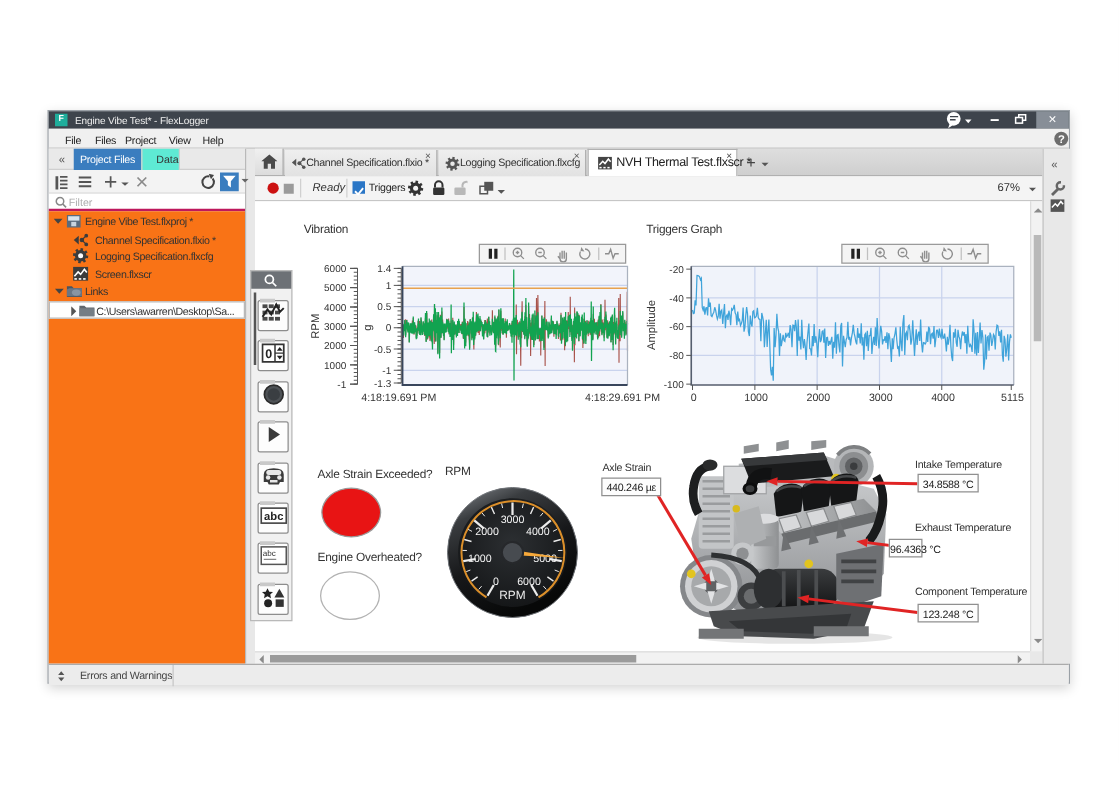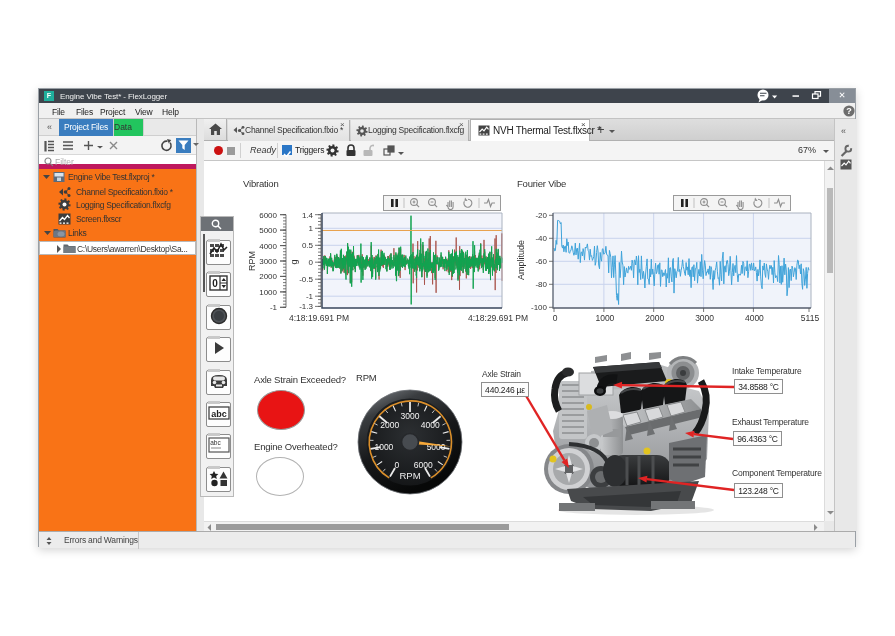--- a/index.html
+++ b/index.html
@@ -11,21 +11,21 @@
 #tbicon { position:absolute; left:5px; top:2px; width:10px; height:10px; background:#1fae9c; color:#fff; font-size:7px; font-weight:bold; text-align:center; line-height:10px; }
 #tbtitle { position:absolute; left:21px; top:1.5px; font-size:8px; letter-spacing:-0.1px; color:#f0f0f0; line-height:12px; }
 #closeBtn { position:absolute; right:0; top:0; width:26px; height:14px; background:#878e97; color:#fff; font-size:8.5px; text-align:center; line-height:13px; }
 
 #menubar { position:absolute; left:0; top:14px; width:100%; height:16px; background:#f0f0f0; border-bottom:1px solid #c3c3c3; font-size:8.5px; letter-spacing:-0.2px; color:#222; }
 #menubar span { position:absolute; top:4px; }
 
 #lpanel { position:absolute; left:0; top:30px; width:158px; height:412px; background:#fbfbfb; border-right:1px solid #b9b9b9; }
 #lptabs { position:absolute; left:0; top:0; width:100%; height:17px; background:#e9e9e9; border-bottom:1px solid #cfcfcf; }
 #lptoolbar { position:absolute; left:0; top:17px; width:100%; height:19px; background:#f3f3f3; border-bottom:1px solid #d8d8d8; }
-#lpfilter { position:absolute; left:0; top:36px; width:100%; height:14px; background:#fff; border-bottom:5px solid #be185d; }
+#lpfilter { position:absolute; left:0; top:36px; width:100%; height:14px; background:#fff; border-bottom:2px solid #be185d; }
 #lptree { position:absolute; left:0; top:50px; width:100%; bottom:0; background:#f97316; font-size:8.5px; letter-spacing:-0.3px; color:#333; }
 .trow { position:absolute; left:0; width:158px; height:14px; line-height:14px; white-space:nowrap; }
 
 #tabstrip { position:absolute; left:165px; top:30px; width:630px; height:22px; background:linear-gradient(#dedede,#cfcfcf); border-bottom:1px solid #b0b0b0;}
 #mtoolbar { position:absolute; left:165px; top:52px; width:630px; height:20px; background:#f4f4f4; border-bottom:1px solid #c6c6c6; }
 #canvas { position:absolute; left:165px; top:72px; width:620px; height:360px; background:#ffffff; }
 #vscroll { position:absolute; left:785px; top:72px; width:10px; height:360px; background:#f2f2f2; border-left:1px solid #dcdcdc;}
 #hscroll { position:absolute; left:165px; top:432px; width:620px; height:10px; background:#f2f2f2; border-top:1px solid #dcdcdc;}
 #rstrip { position:absolute; left:795px; top:30px; width:23px; height:412px; background:#e8e8e8; border-left:1px solid #c4c4c4; }
 #statusbar { position:absolute; left:0; top:442px; width:100%; height:17px; background:#ececec; border-top:1px solid #ababab; font-size:8.5px; letter-spacing:-0.2px; color:#444; }
@@ -61,21 +61,21 @@
     <svg class="abs" style="left:803px;top:1px" width="14" height="14">
         <circle cx="7" cy="7" r="5.6" fill="#6d6d6d"></circle>
         <text x="7" y="10" font-size="9" fill="#fff" text-anchor="middle" font-weight="bold" font-family="Liberation Sans">?</text>
       </svg>
   </div>
 
   <div id="lpanel">
     <div id="lptabs">
       <div class="abs" style="left:4px;top:2px;width:13px;height:13px;color:#555;font-size:9px;text-align:center;line-height:13px">«</div>
       <div class="abs" style="left:20px;top:0;width:54px;height:17px;background:#3a7dbf;color:#fff;font-size:8.5px;letter-spacing:-0.2px;text-align:center;line-height:17px">Project Files</div>
-      <div class="abs" style="left:74px;top:0;width:31px;height:17px;background:#22c55e;border-left:1px solid #cfcfcf;border-right:1px solid #cfcfcf;color:#333;font-size:8.5px;text-align:left;line-height:17px">Data</div>
+      <div class="abs" style="left:74px;top:0;width:31px;height:17px;background:#5eead4;border-left:1px solid #cfcfcf;border-right:1px solid #cfcfcf;color:#333;font-size:8.5px;text-align:right;line-height:17px">Data</div>
     </div>
     <div id="lptoolbar">
       <svg class="abs" style="left:5px;top:3px" width="150" height="13">
         <g stroke="#555" fill="none">
           <path d="M4,2.5 h6 M4,5.5 h6 M4,8.5 h6 M4,11.5 h6" stroke-width="1.3"></path>
           <path d="M1.5,2 v10.5" stroke-width="2.2" stroke="#555"></path>
           <path d="M19,3 h10 M19,6.5 h10 M19,10 h10" stroke-width="1.6"></path>
           <path d="M40,6.5 h9 M44.5,2 v9" stroke-width="1.4"></path>
           <path d="M53,9 l3,2.5 3,-2.5 z" fill="#555" stroke="none" transform="translate(0,-2)"></path>
           <path d="M66,3 l7,7 M73,3 l-7,7" stroke-width="1.4" stroke="#8a8a8a"></path>
@@ -501,32 +501,32 @@
         <line x1="64" y1="43" x2="103.4" y2="109.3" stroke="#e02424" stroke-width="2.4"></line>
         <polygon points="108,117 100.5,111.0 106.3,107.5" fill="#e02424"></polygon>
         <line x1="273" y1="36" x2="161.0" y2="34.1" stroke="#e02424" stroke-width="2.4"></line>
         <polygon points="152,34 161.1,30.7 160.9,37.5" fill="#e02424"></polygon>
         <line x1="272" y1="88" x2="232.9" y2="83.1" stroke="#e02424" stroke-width="2.4"></line>
         <polygon points="224,82 233.4,79.7 232.5,86.5" fill="#e02424"></polygon>
         <line x1="273" y1="139" x2="185.9" y2="128.1" stroke="#e02424" stroke-width="2.4"></line>
         <polygon points="177,127 186.4,124.7 185.5,131.5" fill="#e02424"></polygon>
       </svg>
       <span class="chartlabel" style="left:39px;top:17px">Vibration</span>
-      <span class="chartlabel" style="left:313px;top:17px">Fourier Vibe</span>
+      <span class="chartlabel" style="left:313px;top:17px">Triggers Graph</span>
       <span class="chartlabel" style="left:50px;top:213px">Axle Strain Exceeded?</span>
       <div class="abs" style="left:53px;top:229px;width:48px;height:40px;border-radius:50%;background:#e81414;border:1.5px solid #9a9a9a"></div>
       <span class="chartlabel" style="left:50px;top:280px">Engine Overheated?</span>
       <div class="abs" style="left:52px;top:296px;width:48px;height:39px;border-radius:50%;background:#fff;border:1.5px solid #b2b2b2"></div>
       <span class="chartlabel" style="left:152px;top:211px">RPM</span>
       <span class="clabel" style="left:278px;top:208px">Axle Strain</span>
       <div class="vbox" style="left:277px;top:221px;width:48px;height:15px;line-height:14px">440.246 µε</div>
       <span class="clabel" style="left:528px;top:205px">Intake Temperature</span>
       <div class="vbox" style="left:530px;top:218px;width:49px;height:15px;line-height:14px">34.8588 °C</div>
       <span class="clabel" style="left:528px;top:256px">Exhaust Temperature</span>
-      <div class="vbox" style="left:529px;top:270px;width:49px;height:15px;line-height:14px">96.4363 °C</div>
+      <div class="vbox" style="left:507px;top:270px;width:27px;height:15px;line-height:14px">96.4363 °C</div>
       <span class="clabel" style="left:528px;top:307px">Component Temperature</span>
       <div class="vbox" style="left:530px;top:322px;width:49px;height:15px;line-height:14px">123.248 °C</div>
       <div class="abs" style="left:-4px;top:55px;width:34px;height:281px;background:#f1f1f1;border:1px solid #b9b9b9">
         <div class="abs" style="left:0;top:0;width:32px;height:14px;background:#6d7176">
           <svg style="position:absolute;left:10px;top:2px" width="12" height="11">
             <circle cx="4.5" cy="4.5" r="3.2" fill="none" stroke="#fff" stroke-width="1.4"></circle>
             <path d="M7,7 l3,3" stroke="#fff" stroke-width="1.4"></path>
           </svg>
         </div>
         <div class="abs" style="left:2px;top:17px;width:2px;height:58px;background:#555"></div>

